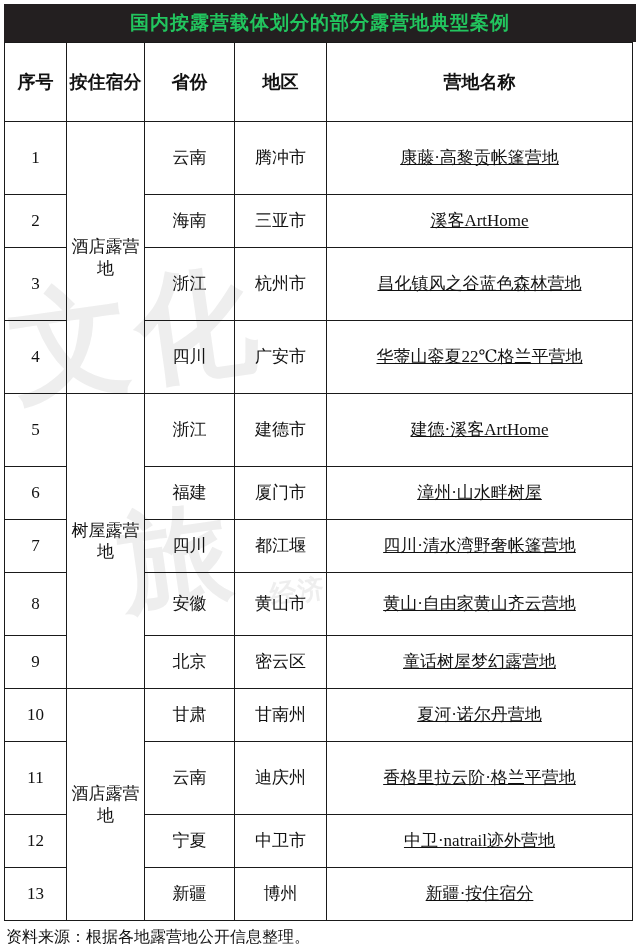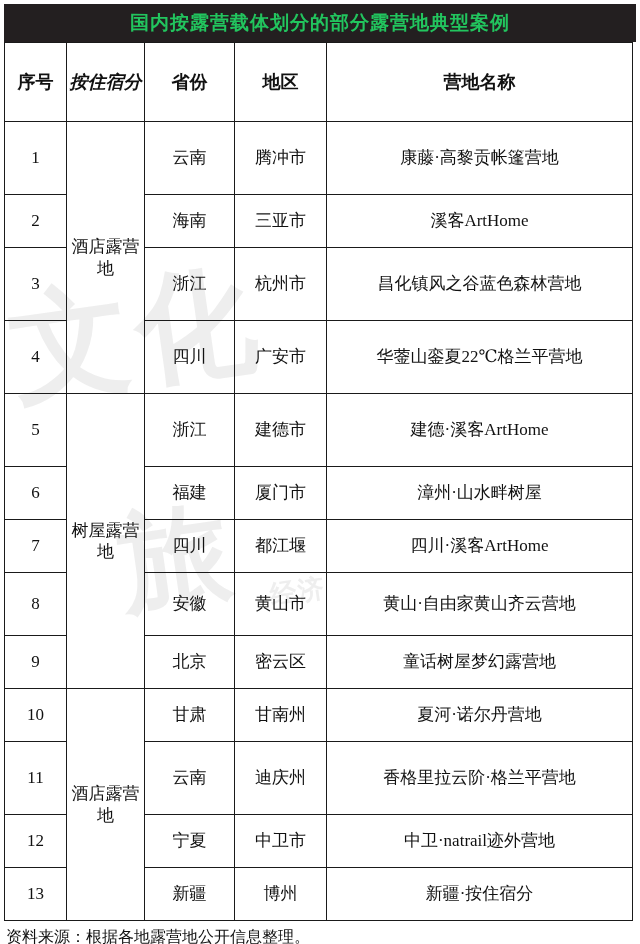--- a/index.html
+++ b/index.html
@@ -92,32 +92,32 @@
   .col-area { width: 92px; }
   .col-name { width: 306px; }
 
   .cell-vertical {
     font-size: 17px;
     line-height: 1.18;
     letter-spacing: 0;
     word-break: break-all;
     padding-left: 20px;
     padding-right: 20px;
-    font-style: italic;
   }
   .type-cell {
     font-size: 17px;
     line-height: 1.35;
     word-break: break-all;
     padding-left: 22px;
     padding-right: 22px;
   }
   .name-cell {
     padding-left: 6px;
     padding-right: 6px;
+    text-decoration: underline;
   }
 
   .row-tall td { height: 60px; }
   .row-short td { height: 40px; }
   .row-mid td { height: 50px; }
 
   .source {
     position: relative;
     z-index: 2;
     margin: 6px 4px 0 6px;
@@ -193,21 +193,21 @@
       <tr class="row-short">
         <td>6</td>
         <td>福建</td>
         <td>厦门市</td>
         <td class="name-cell">漳州·山水畔树屋</td>
       </tr>
       <tr class="row-short">
         <td>7</td>
         <td>四川</td>
         <td>都江堰</td>
-        <td class="name-cell">四川·溪客ArtHome</td>
+        <td class="name-cell">四川·清水湾野奢帐篷营地</td>
       </tr>
       <tr class="row-mid">
         <td>8</td>
         <td>安徽</td>
         <td>黄山市</td>
         <td class="name-cell">黄山·自由家黄山齐云营地</td>
       </tr>
       <tr class="row-short">
         <td>9</td>
         <td>北京</td>

